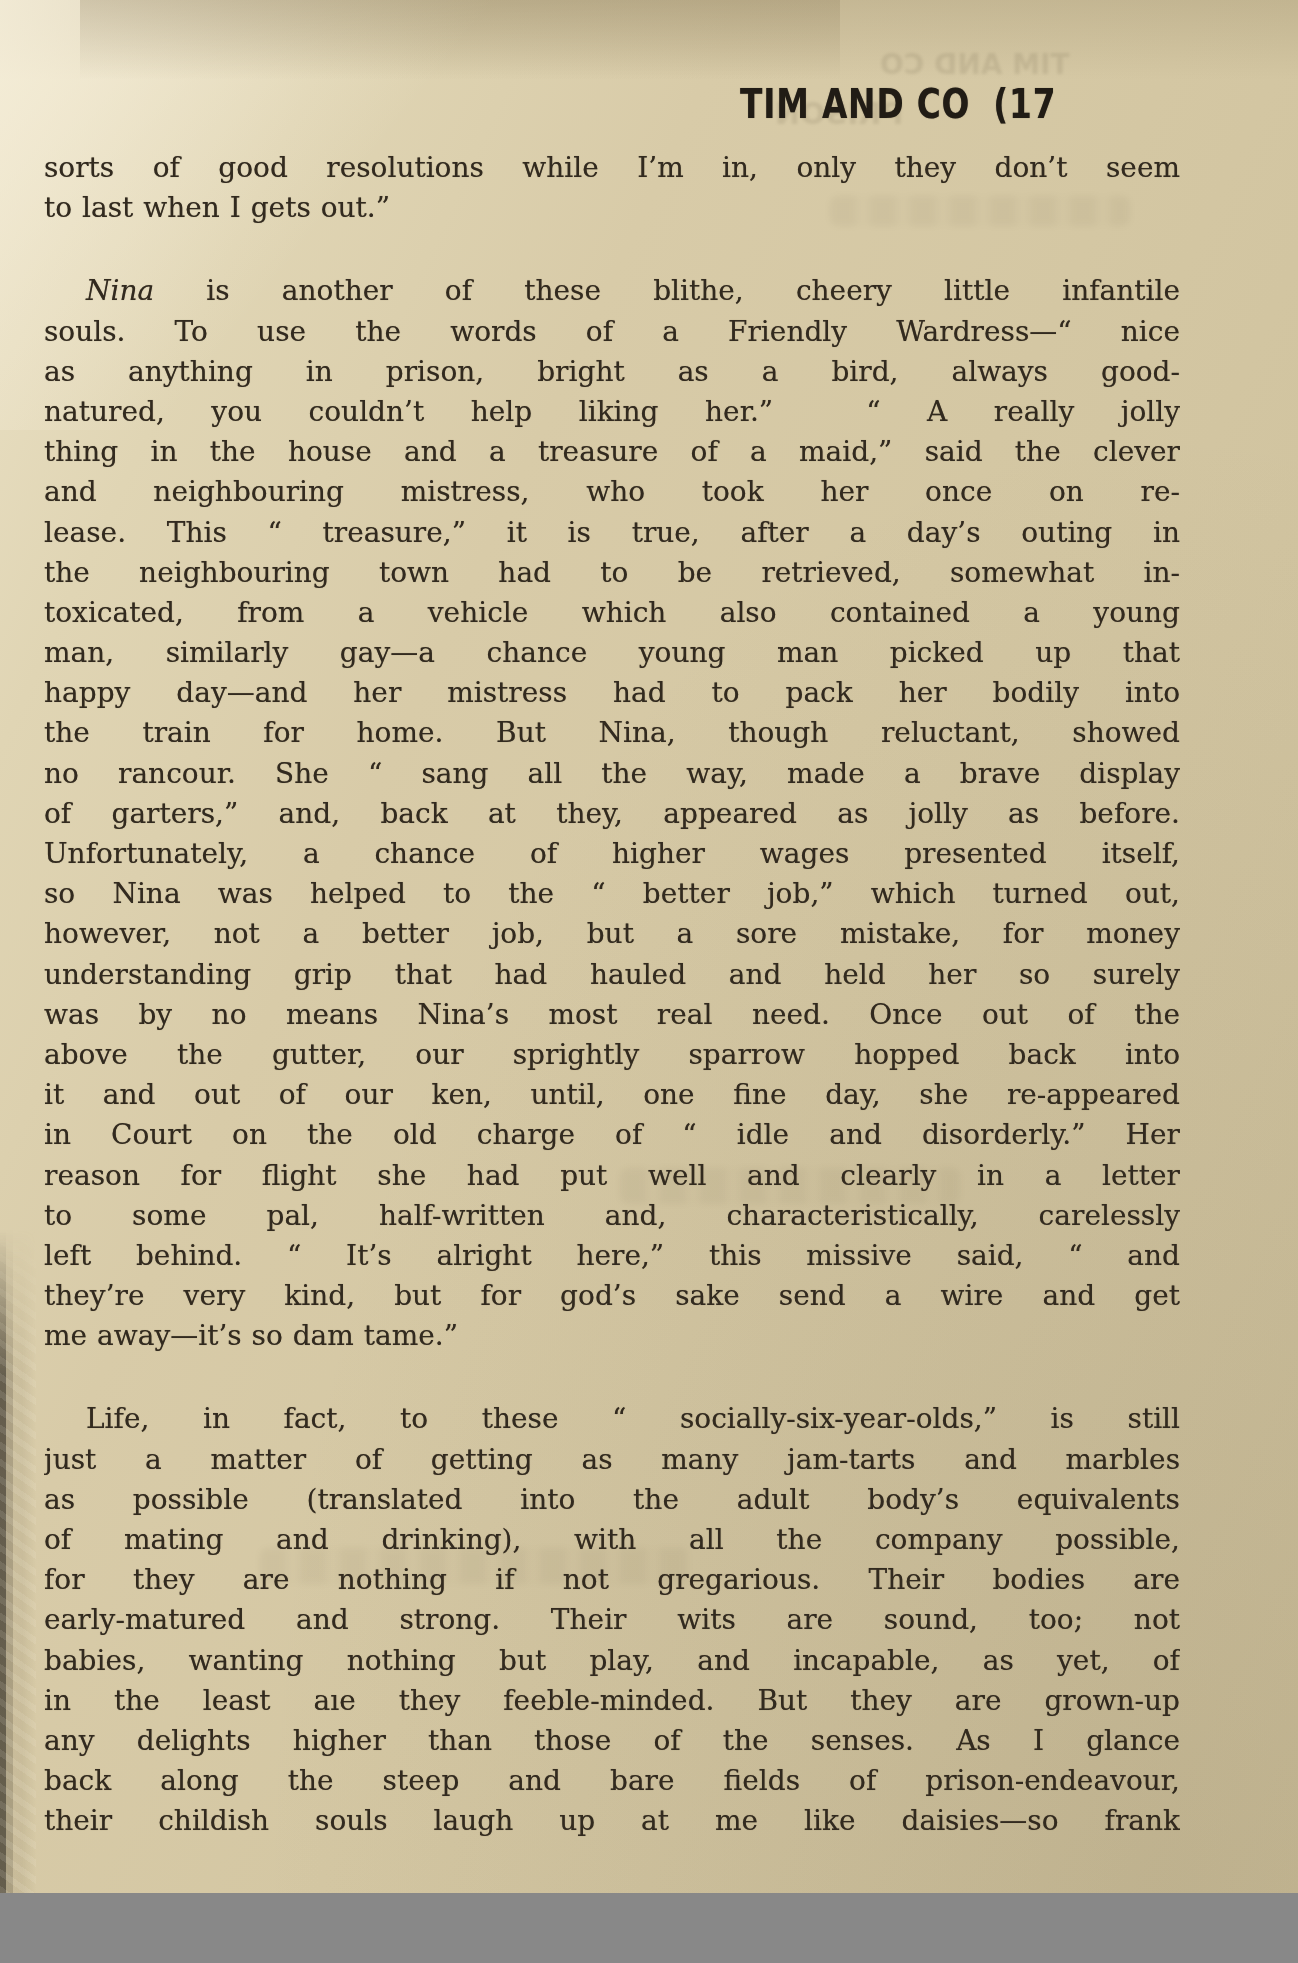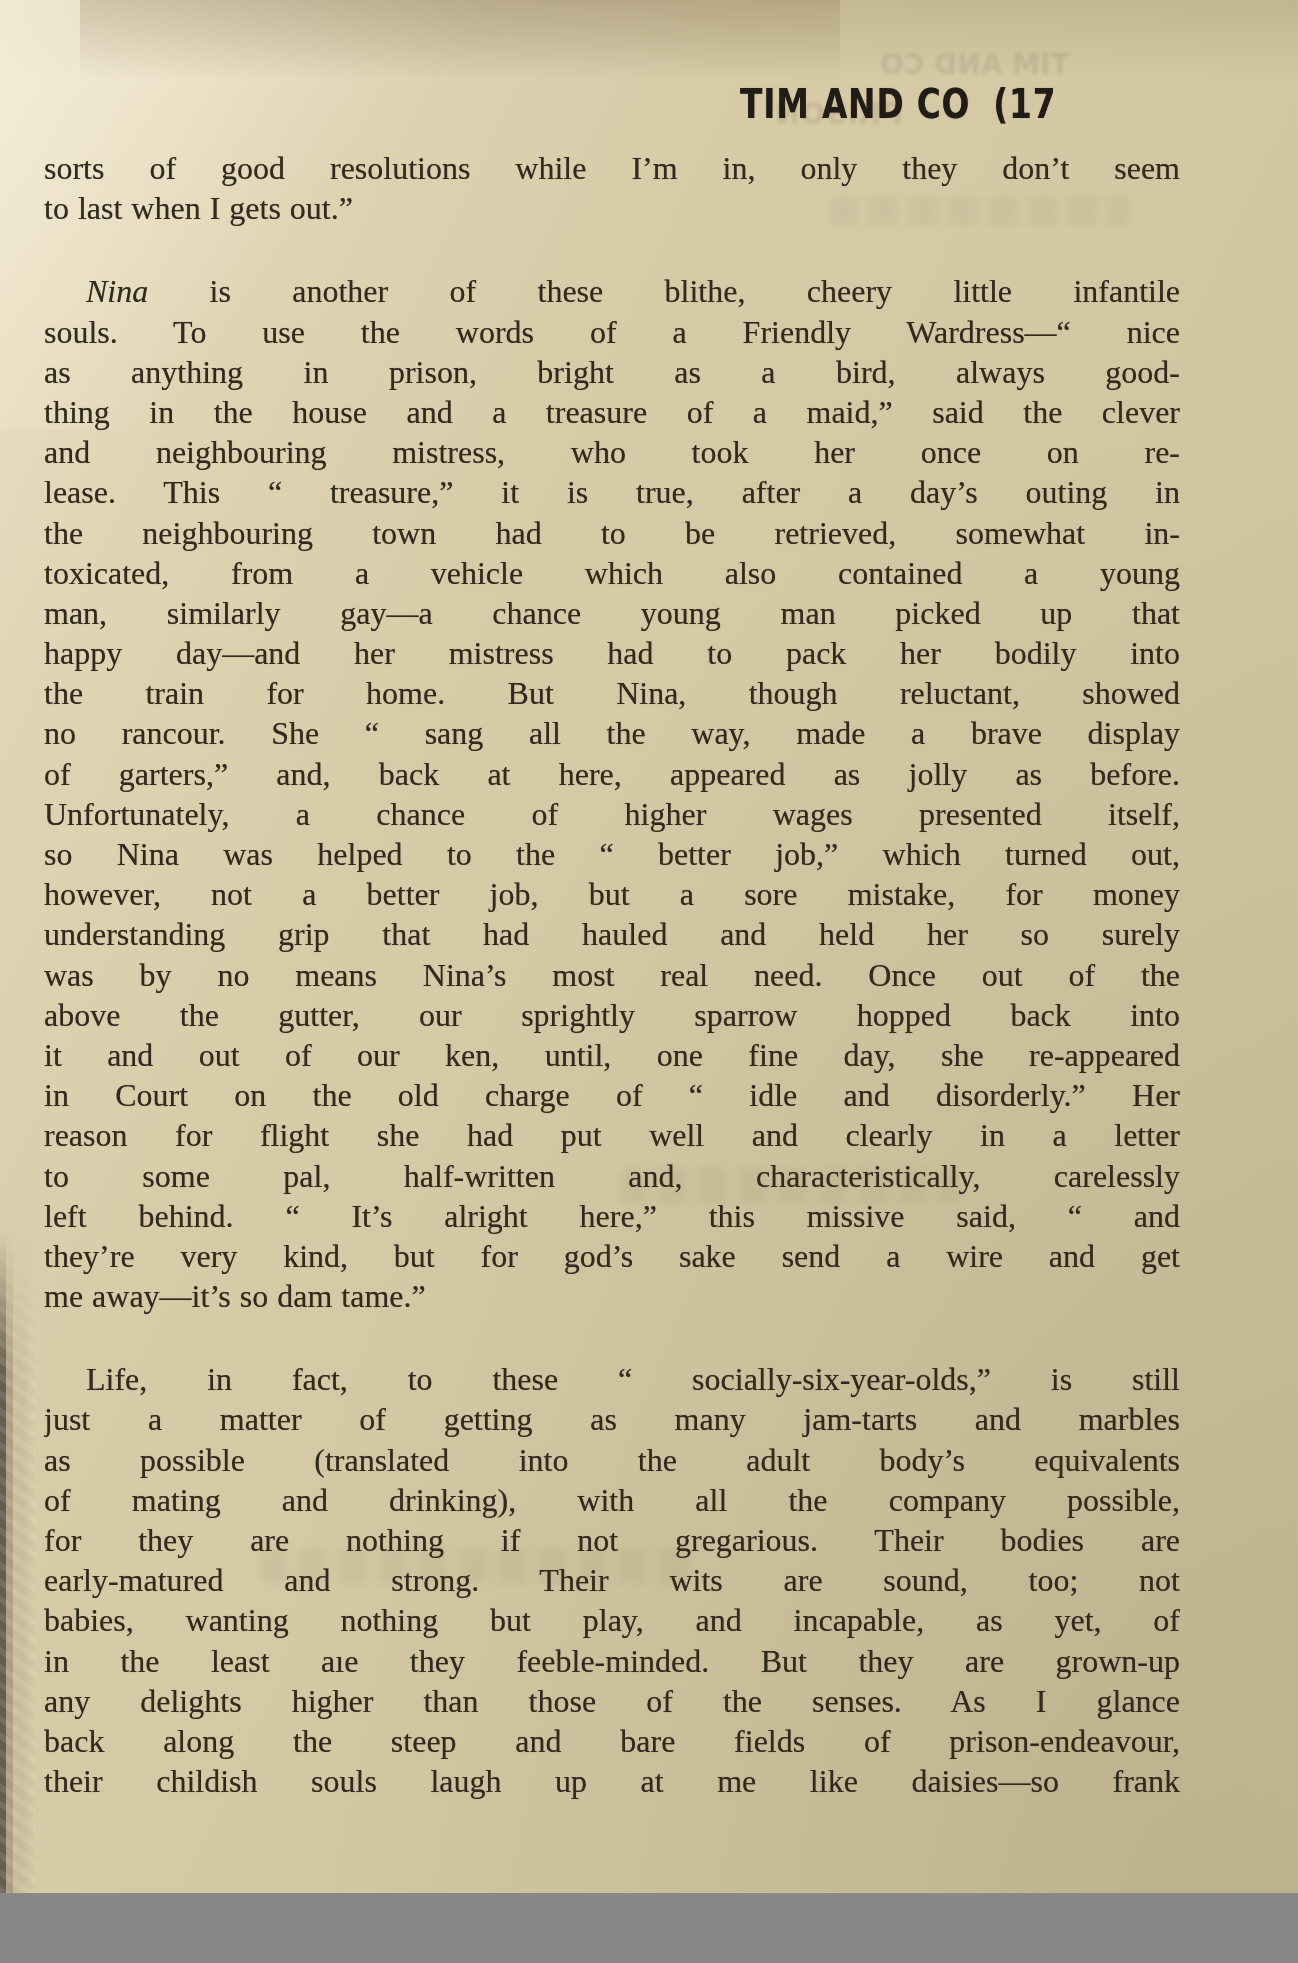--- a/index.html
+++ b/index.html
@@ -52,23 +52,22 @@
     font-family:"DejaVu Sans","Liberation Sans",sans-serif;
     font-weight:bold;font-size:40px;line-height:40px;color:#211c15;
     transform:scaleX(0.82);transform-origin:left top;
     white-space:nowrap;letter-spacing:1px;
     text-shadow:0 0 1px rgba(33,28,21,0.5);
   }
   #header .pgnum{margin-left:28px;}
   
   #body-text{
     position:absolute;left:44px;top:148px;width:1136px;
-    font-size:32px;color:#322a1f;
+    font-size:28px;color:#322a1f;
     text-shadow:0 0 0.7px rgba(50,40,25,0.55);
-    font-family:Liberation Serif, serif;
   }
   .line{
     line-height:40.2px;height:40.2px;overflow:hidden;
     text-align:justify;text-align-last:justify;
     word-spacing:1px;
   }
   .line.noj{text-align-last:left;}
   .line.ind{padding-left:42px;margin-top:43px;}
   .line i{font-style:italic;}
 </style>
@@ -90,30 +89,31 @@
   <div id="header">
     <span>TIM AND CO</span><span class="pgnum">(17</span>
   </div>
 
   <div id="body-text">
       <div class="line">sorts of good resolutions while I’m in, only they don’t seem</div>
       <div class="line noj">to last when I gets out.”</div>
       <div class="line ind"><i>Nina</i> is another of these blithe, cheery little infantile</div>
       <div class="line">souls. To use the words of a Friendly Wardress—“ nice</div>
       <div class="line">as anything in prison, bright as a bird, always good-</div>
+      <div class="line">natured, you couldn’t help liking her.” &nbsp;“ A really jolly</div>
       <div class="line">thing in the house and a treasure of a maid,” said the clever</div>
       <div class="line">and neighbouring mistress, who took her once on re-</div>
       <div class="line">lease. This “ treasure,” it is true, after a day’s outing in</div>
       <div class="line">the neighbouring town had to be retrieved, somewhat in-</div>
       <div class="line">toxicated, from a vehicle which also contained a young</div>
       <div class="line">man, similarly gay—a chance young man picked up that</div>
       <div class="line">happy day—and her mistress had to pack her bodily into</div>
       <div class="line">the train for home. But Nina, though reluctant, showed</div>
       <div class="line">no rancour. She “ sang all the way, made a brave display</div>
-      <div class="line">of garters,” and, back at here, appeared as jolly as before.</div>
+      <div class="line">of garters,” and, back at they, appeared as jolly as before.</div>
       <div class="line">Unfortunately, a chance of higher wages presented itself,</div>
       <div class="line">so Nina was helped to the “ better job,” which turned out,</div>
       <div class="line">however, not a better job, but a sore mistake, for money</div>
       <div class="line">understanding grip that had hauled and held her so surely</div>
       <div class="line">was by no means Nina’s most real need. Once out of the</div>
       <div class="line">above the gutter, our sprightly sparrow hopped back into</div>
       <div class="line">it and out of our ken, until, one fine day, she re-appeared</div>
       <div class="line">in Court on the old charge of “ idle and disorderly.” Her</div>
       <div class="line">reason for flight she had put well and clearly in a letter</div>
       <div class="line">to some pal, half-written and, characteristically, carelessly</div>

